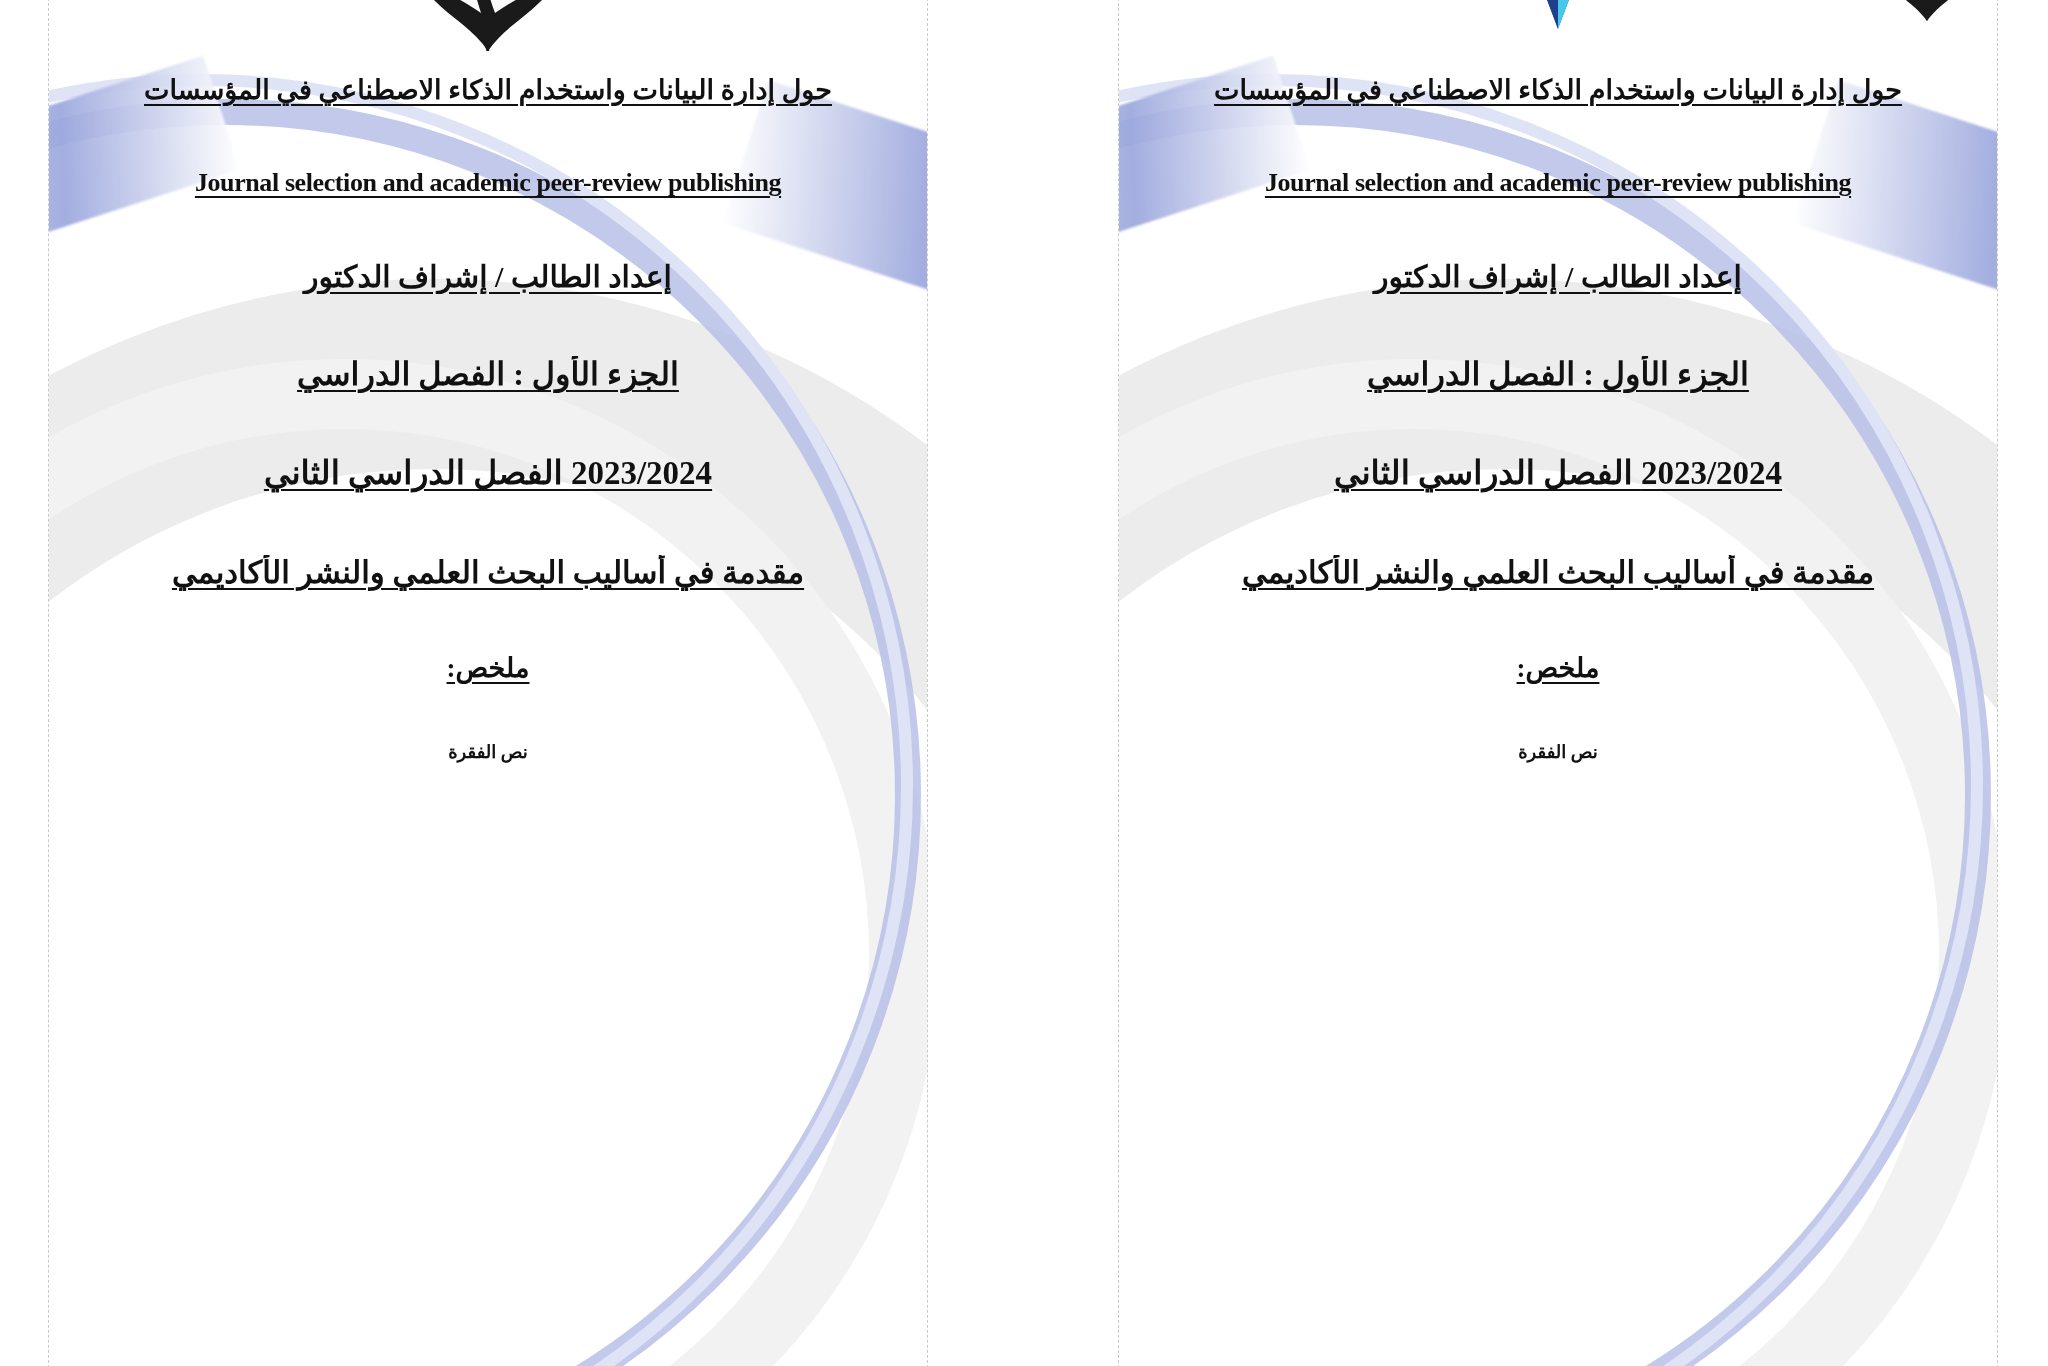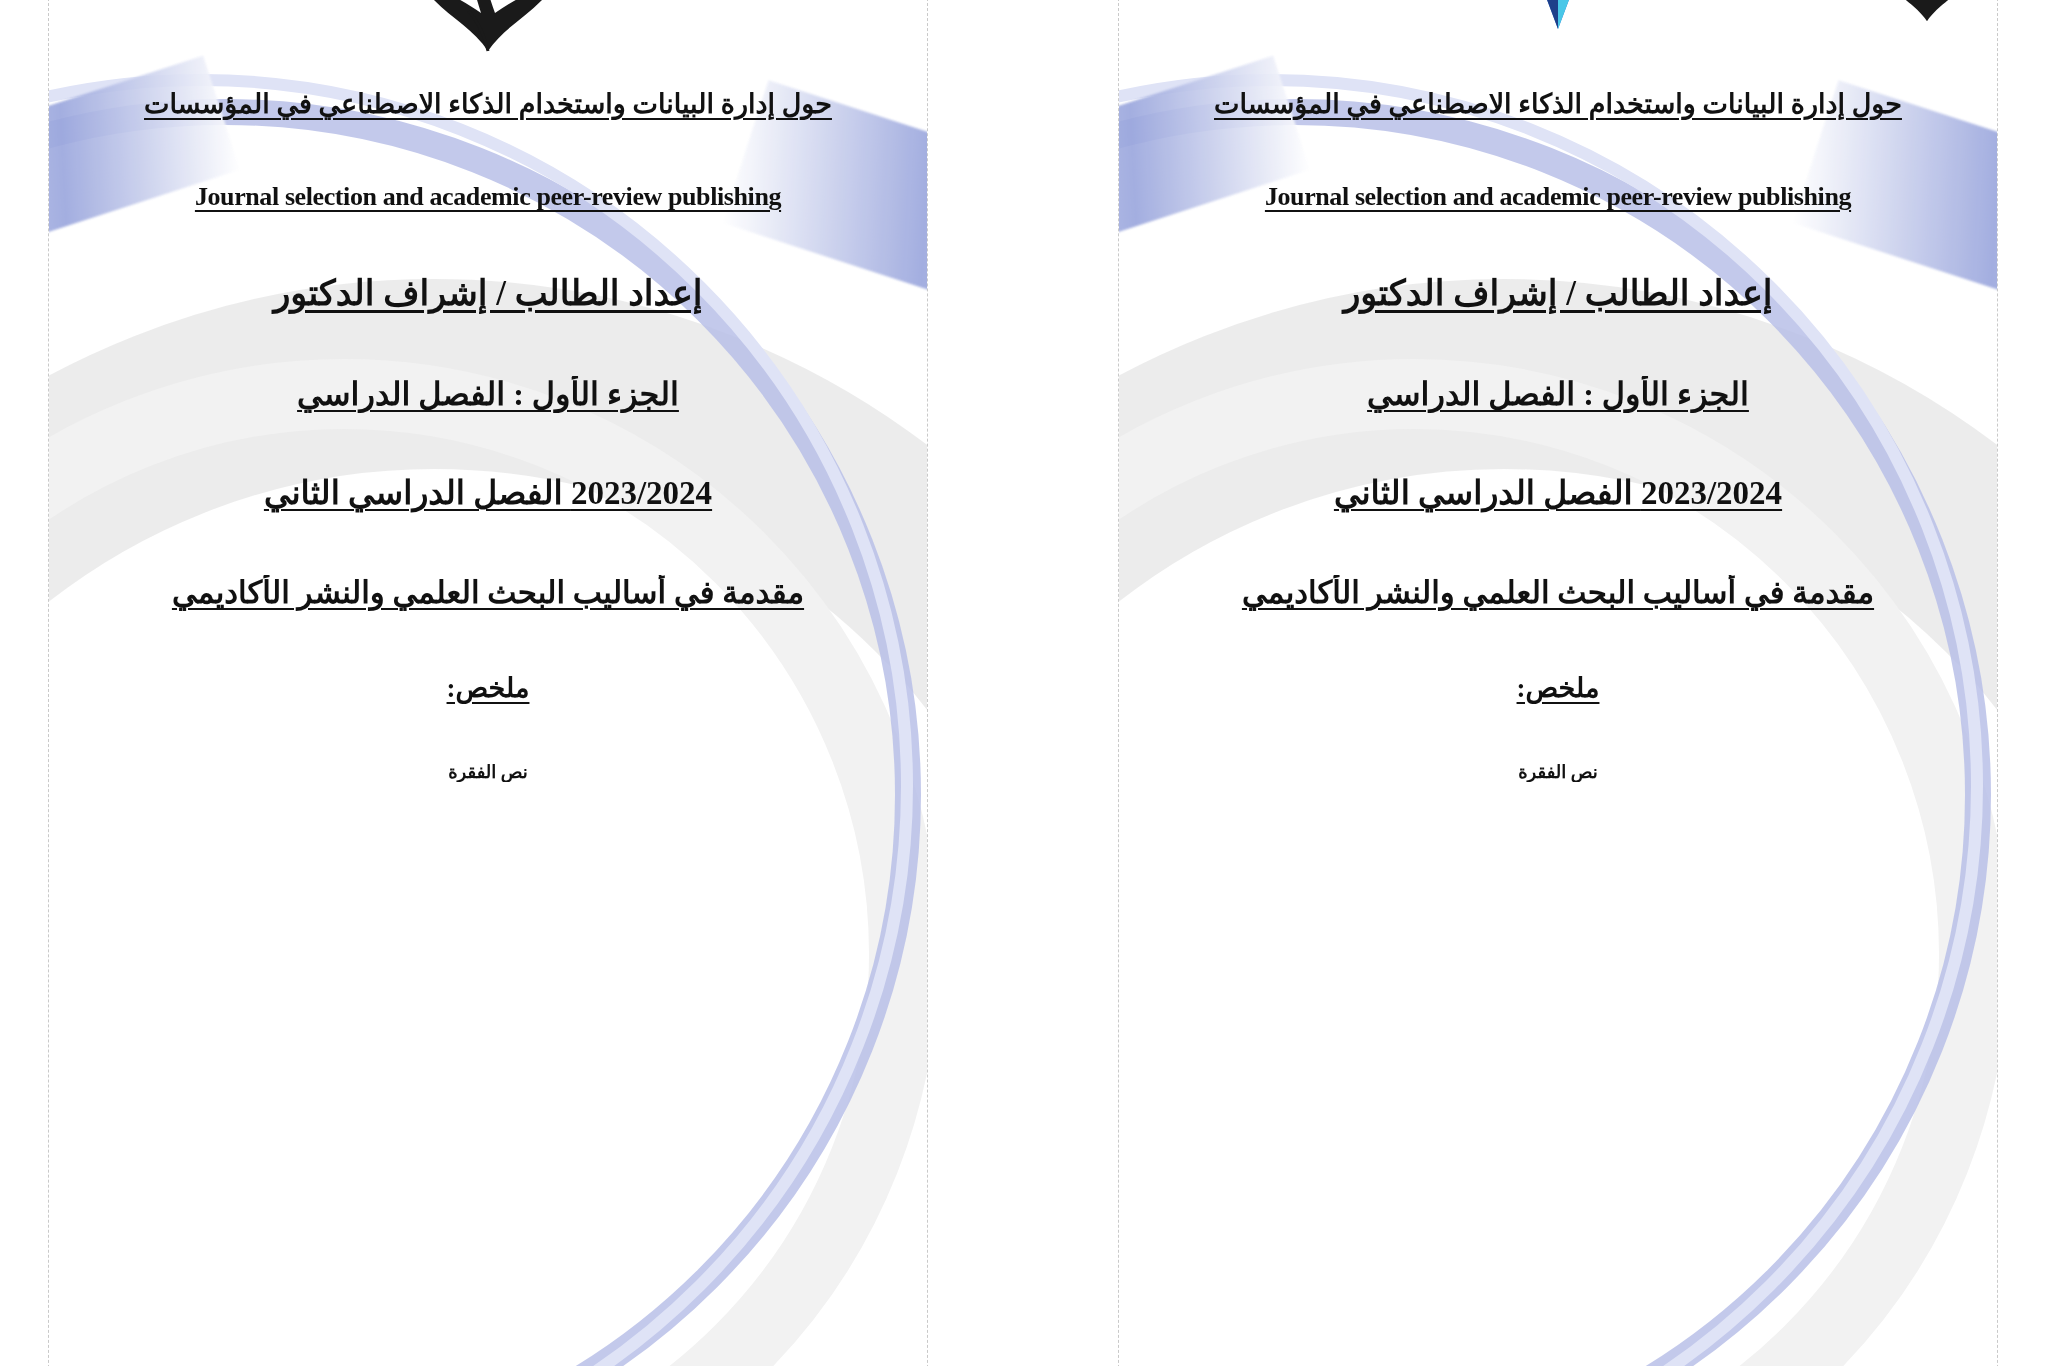--- a/index.html
+++ b/index.html
@@ -130,29 +130,29 @@
     direction: rtl;
   }
   .line {
     color: #111111;
     font-weight: bold;
     letter-spacing: -0.4px;
     text-decoration: underline;
     text-underline-offset: 5px;
     text-decoration-thickness: 2px;
     line-height: 1.15;
-    margin: 18px 0 62px 0;
+    margin: 4px 0 62px 0;
     white-space: nowrap;
     overflow: hidden;
     text-overflow: clip;
     filter: blur(0.35px);
   }
   .line.l1 { font-size: 27px; }
   .line.l2 { font-size: 26px; direction: ltr; }
-  .line.l3 { font-size: 35px; text-decoration: underline; }
+  .line.l3 { font-size: 30px; text-decoration: underline; }
   .line.l4 { font-size: 32px; }
   .line.l5 { font-size: 33px; }
   .line.l6 { font-size: 31px; }
   .line.l7 { font-size: 27px; margin-bottom: 58px; }
   .line.l8 { font-size: 18px; text-decoration: none; filter: blur(.6px); }
 
   
   .gutter {
     position: absolute;
     top: 0;

